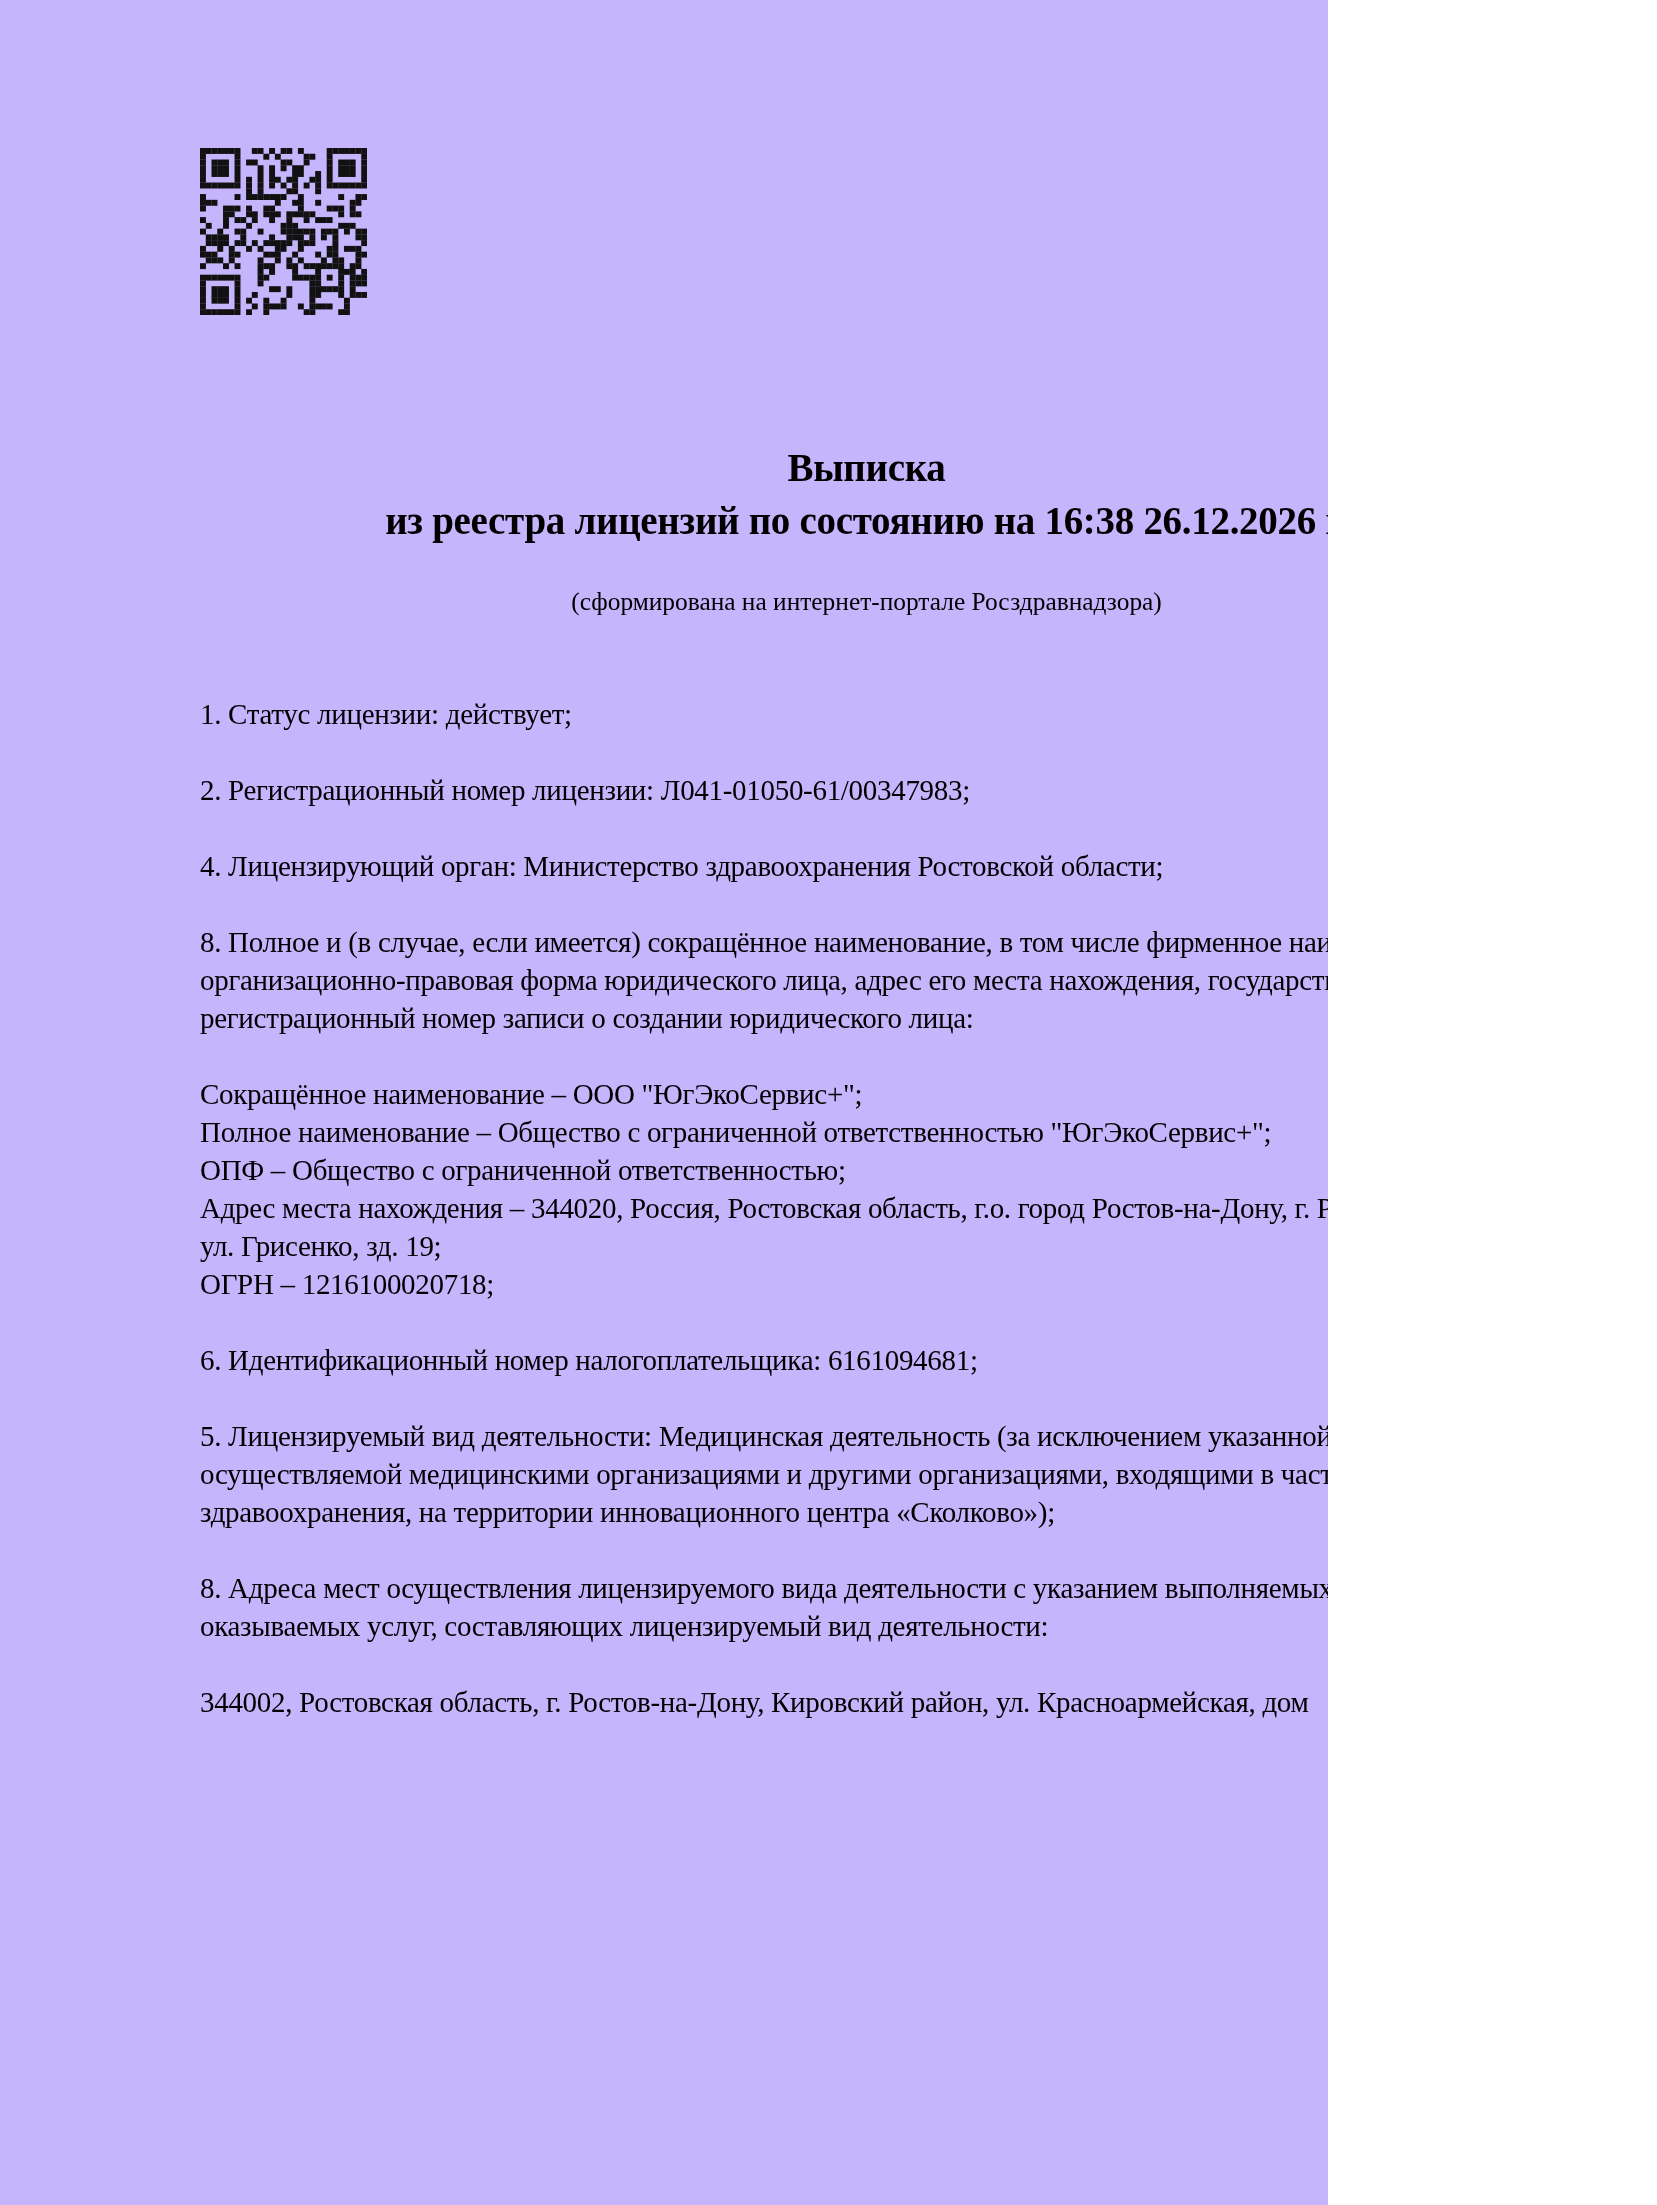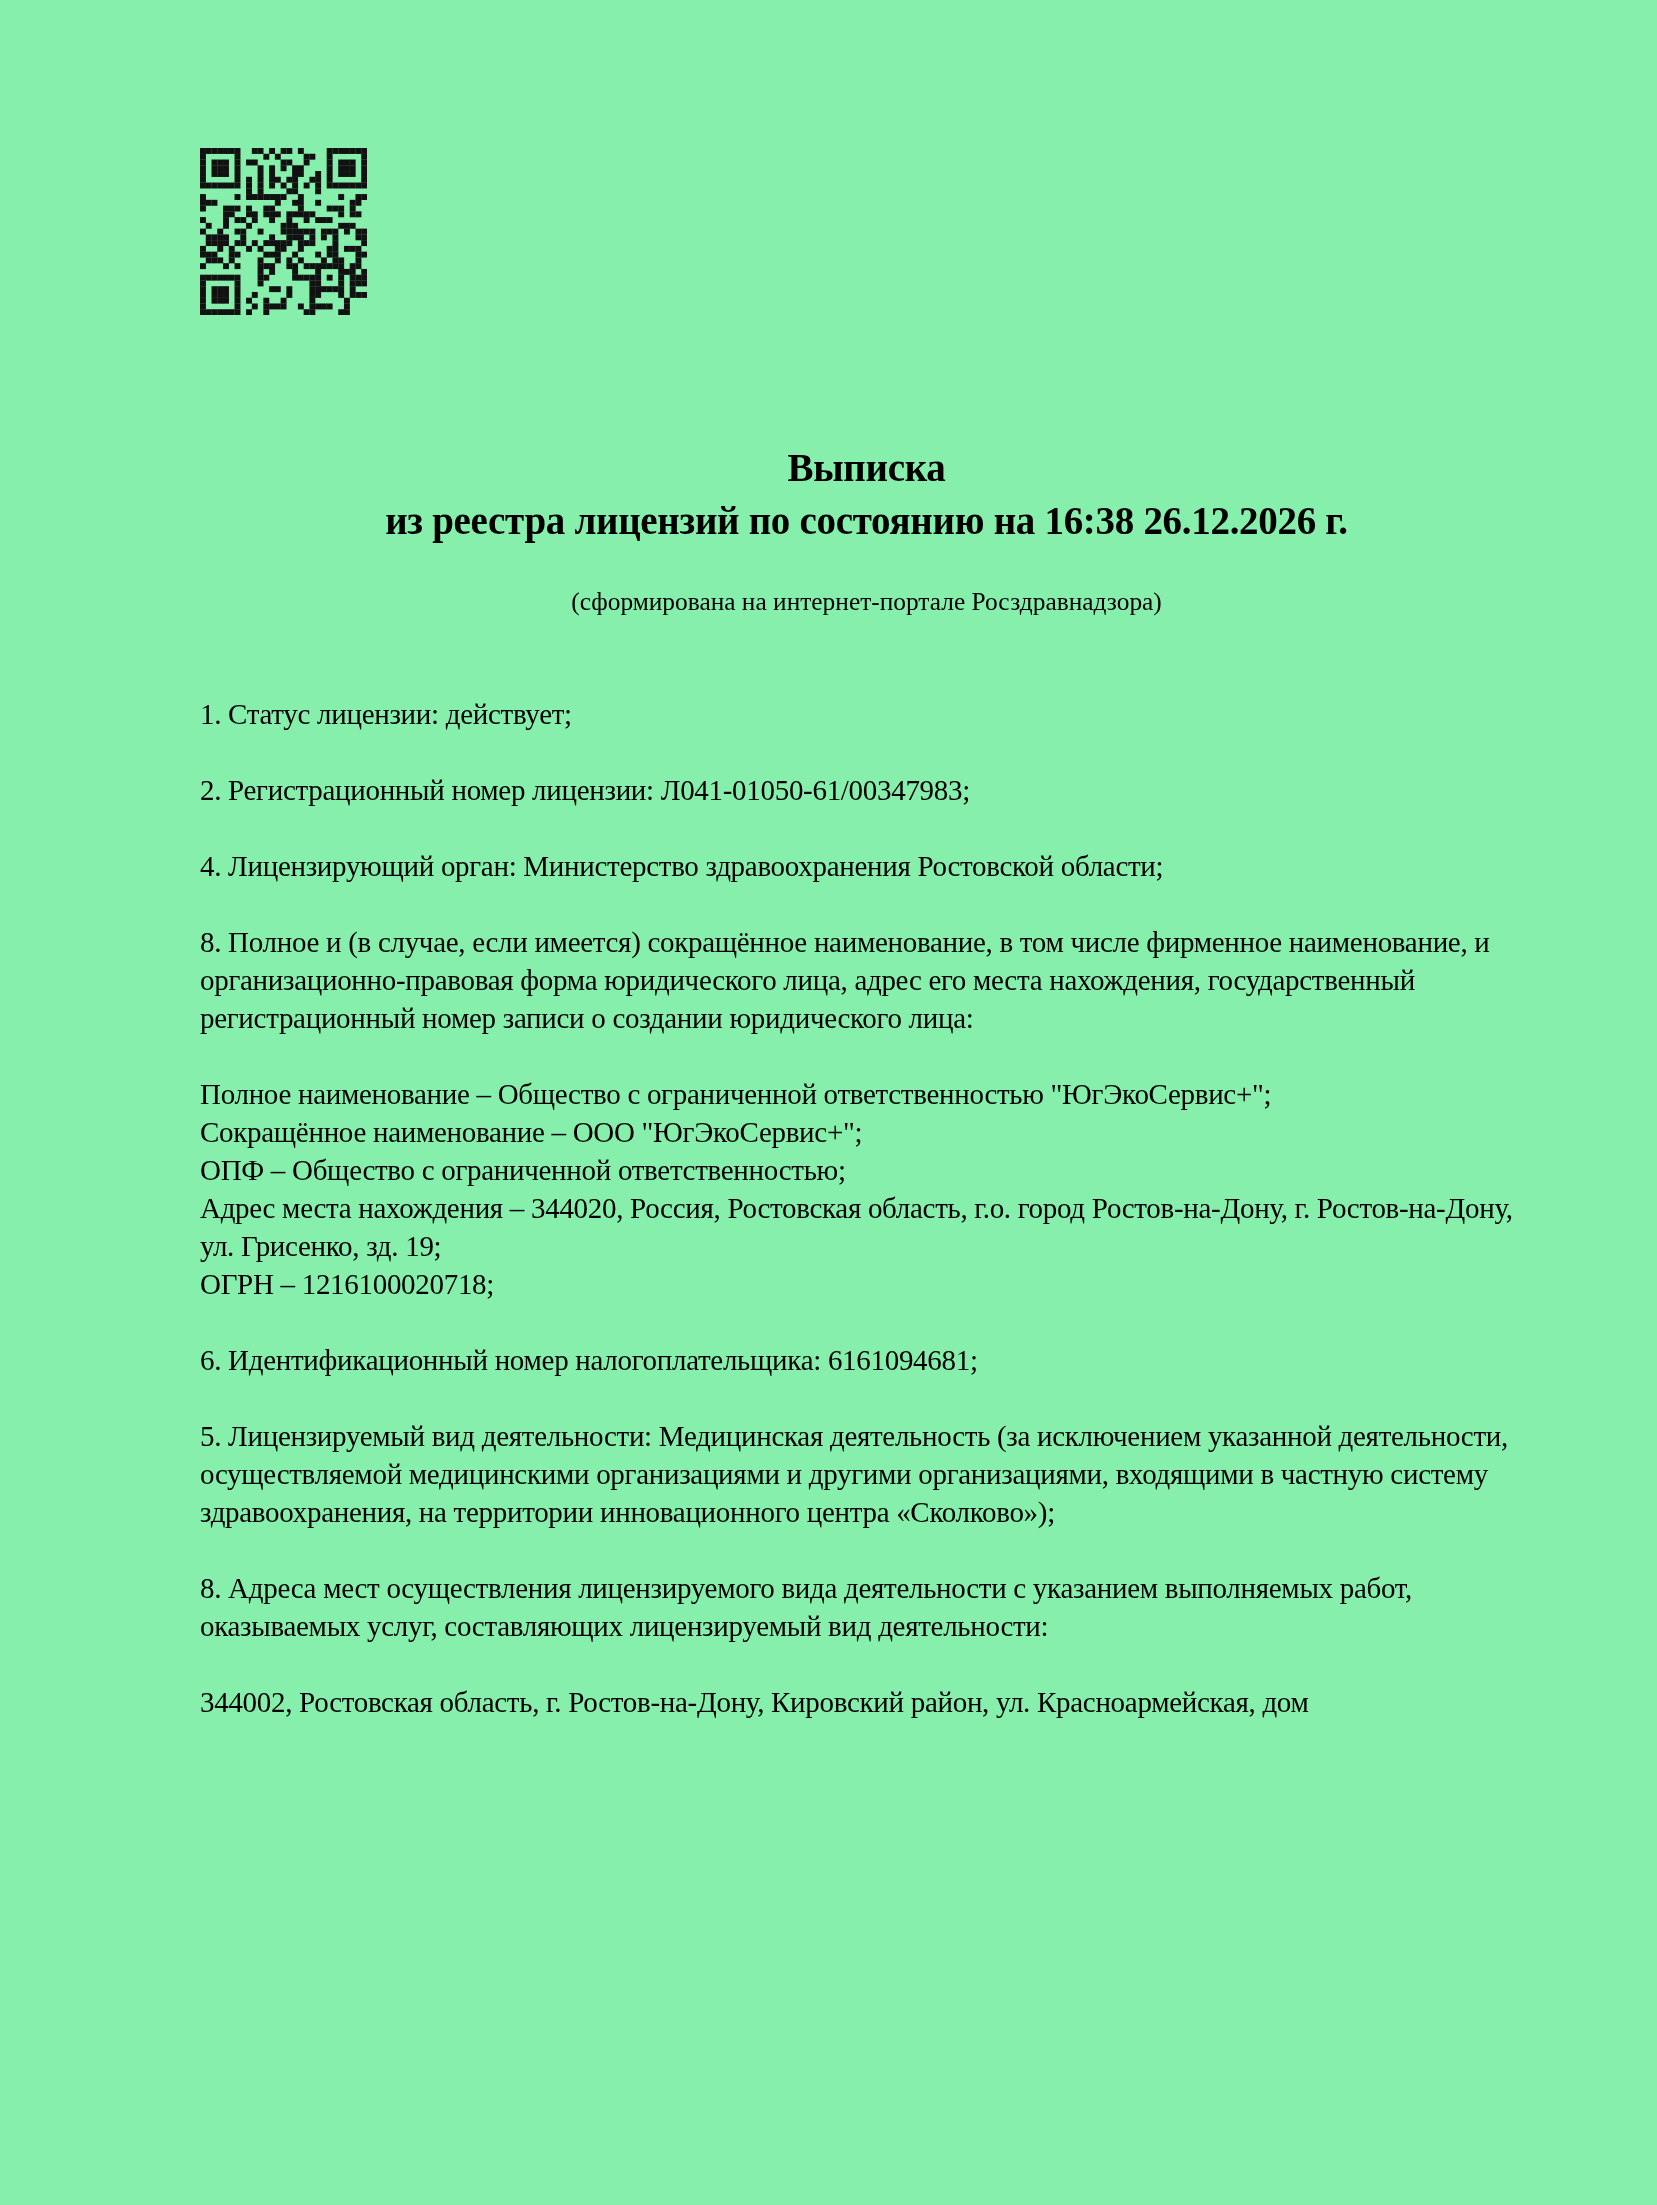--- a/index.html
+++ b/index.html
@@ -2,23 +2,23 @@
 <html lang="ru" style="font-size:10.7px"><head>
 <meta charset="utf-8">
 <style>
   html, body {
     margin: 0;
     padding: 0;
     background: #ffffff;
   }
   .page {
     position: relative;
-    width: 1657px;
+    width: 1328px;
     height: 2205px;
-    background: #86efac;
+    background: #c4b5fd;
     color: #000000;
     font-family: "Liberation Serif", "DejaVu Serif", serif;
     overflow: hidden;
   }
   .qr {
     position: absolute;
     left: 200px;
     top: 148px;
     width: 167px;
     height: 167px;
@@ -463,22 +463,22 @@
         <div class="paragraph">
           <div class="line">2. Регистрационный номер лицензии: Л041-01050-61/00347983;</div>
         </div>
         <div class="paragraph">
           <div class="line">4. Лицензирующий орган: Министерство здравоохранения Ростовской области;</div>
         </div>
         <div class="paragraph">
           <div class="line">8. Полное и (в случае, если имеется) сокращённое наименование, в том числе фирменное наименование, и организационно-правовая форма юридического лица, адрес его места нахождения, государственный регистрационный номер записи о создании юридического лица:</div>
         </div>
         <div class="paragraph">
+          <div class="line">Сокращённое наименование – ООО "ЮгЭкоСервис+";</div>
           <div class="line">Полное наименование – Общество с ограниченной ответственностью "ЮгЭкоСервис+";</div>
-          <div class="line">Сокращённое наименование – ООО "ЮгЭкоСервис+";</div>
           <div class="line">ОПФ – Общество с ограниченной ответственностью;</div>
           <div class="line">Адрес места нахождения – 344020, Россия, Ростовская область, г.о. город Ростов-на-Дону, г. Ростов-на-Дону, ул. Грисенко, зд. 19;</div>
           <div class="line">ОГРН – 1216100020718;</div>
         </div>
         <div class="paragraph">
           <div class="line">6. Идентификационный номер налогоплательщика: 6161094681;</div>
         </div>
         <div class="paragraph">
           <div class="line">5. Лицензируемый вид деятельности: Медицинская деятельность (за исключением указанной деятельности, осуществляемой медицинскими организациями и другими организациями, входящими в частную систему здравоохранения, на территории инновационного центра «Сколково»);</div>
         </div>

